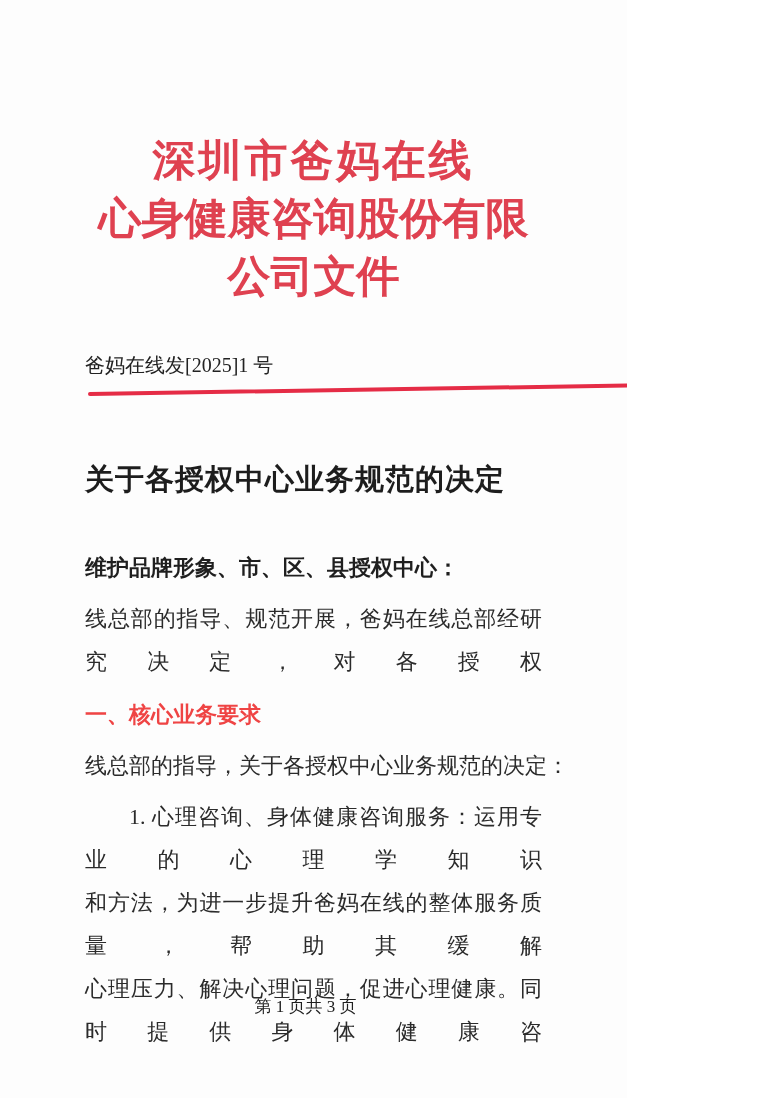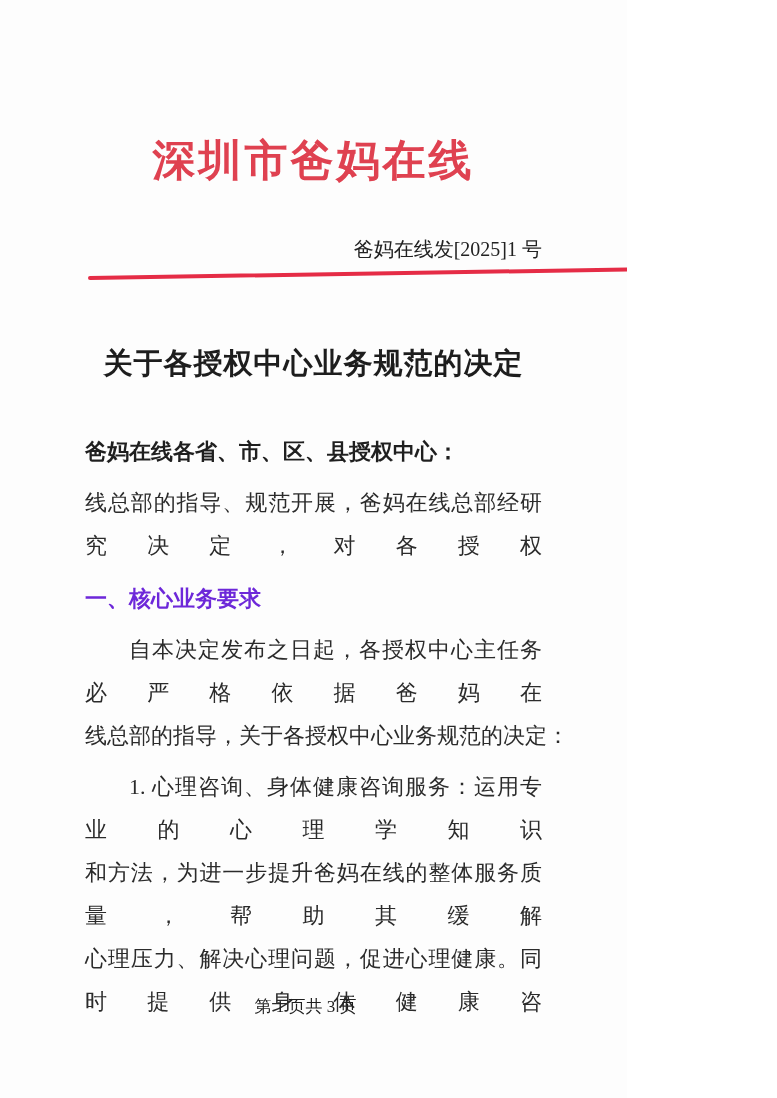--- a/index.html
+++ b/index.html
@@ -31,39 +31,39 @@
     line-height: 58px;
     letter-spacing: 3px;
   }
   .org-line2 {
     font-size: 43px;
     line-height: 58px;
     letter-spacing: 0px;
   }
   .doc-number {
     margin-top: 46px;
-    text-align: right;
+    text-align: left;
     font-size: 20px;
     line-height: 26px;
     color: #222222;
   }
   .red-divider {
     margin-top: 14px;
     margin-left: 3px;
     width: 572px;
     height: 4px;
     background: #e52c46;
     transform: rotate(-0.9deg);
     transform-origin: left center;
     border-radius: 2px;
   }
   
   .doc-title {
     margin-top: 62px;
-    text-align: center;
+    text-align: left;
     font-size: 29px;
     line-height: 42px;
     font-weight: bold;
     color: #1d1d1d;
     letter-spacing: 1px;
   }
   
   .salutation {
     margin-top: 46px;
     font-size: 22px;
@@ -81,59 +81,59 @@
     text-align: justify;
     text-align-last: justify;
     white-space: normal;
   }
   .line.indent { text-indent: 44px; }
   .section-heading {
     margin-top: 10px;
     font-size: 22px;
     line-height: 43px;
     font-weight: bold;
-    color: #6d28d9;
+    color: #ef4444;
   }
   
   .page-footer {
     position: absolute;
     left: 0;
     right: 16px;
     top: 995px;
     text-align: center;
     font-size: 17px;
     color: #1f1f1f;
   }
 </style>
 </head>
 <body>
 
 <div class="page">
   <div class="content">
 
     <div class="letterhead">
       <div class="org-line1">深圳市爸妈在线</div>
+      <div class="org-line2">心身健康咨询股份有限公司文件</div>
     </div>
 
     <div class="doc-number">爸妈在线发[2025]1 号</div>
 
     <div class="red-divider"></div>
 
     <div class="doc-title">关于各授权中心业务规范的决定</div>
 
-    <div class="salutation">爸妈在线各省、市、区、县授权中心：</div>
+    <div class="salutation">维护品牌形象、市、区、县授权中心：</div>
 
     <div class="para">
       <div class="line j">线总部的指导、规范开展，爸妈在线总部经研究决定，对各授权</div>
     </div>
 
     <div class="section-heading">一、核心业务要求</div>
 
     <div class="para">
-      <div class="line j indent">自本决定发布之日起，各授权中心主任务必严格依据爸妈在</div>
       <div class="line">线总部的指导，关于各授权中心业务规范的决定：</div>
     </div>
 
     <div class="para">
       <div class="line j indent">1. 心理咨询、身体健康咨询服务：运用专业的心理学知识</div>
       <div class="line j">和方法，为进一步提升爸妈在线的整体服务质量，帮助其缓解</div>
       <div class="line j">心理压力、解决心理问题，促进心理健康。同时提供身体健康咨</div>
 
     </div>
 

